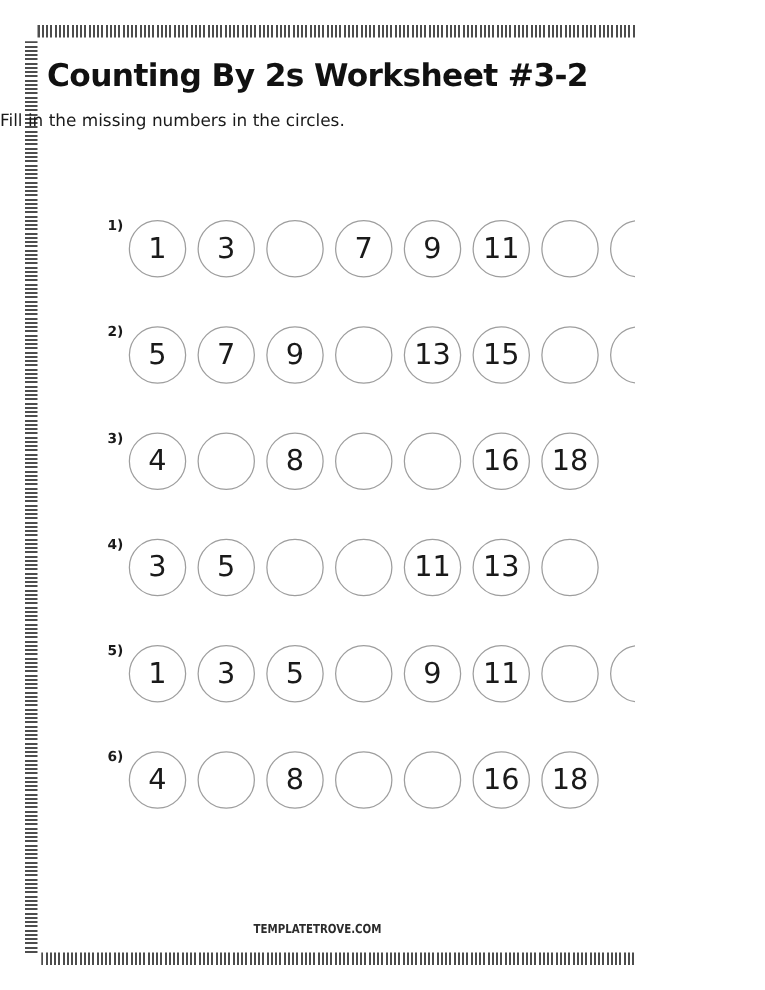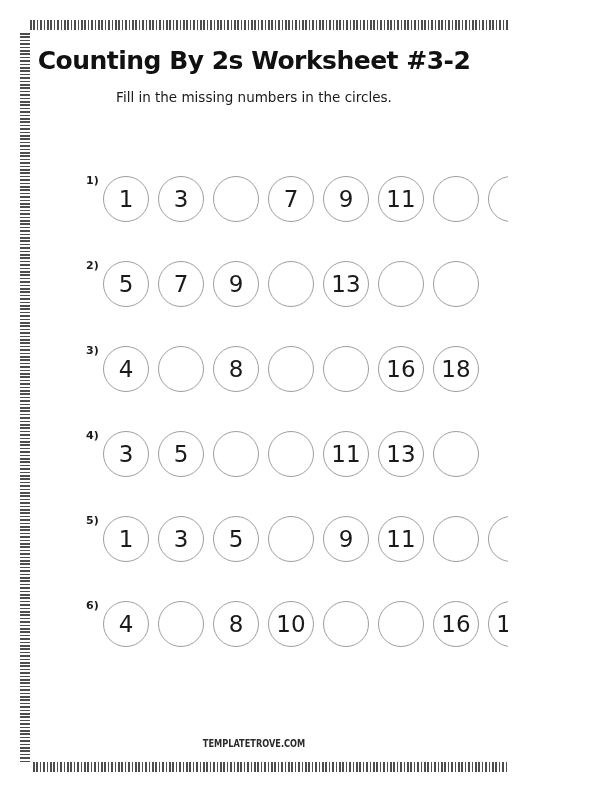--- a/index.html
+++ b/index.html
@@ -40,21 +40,20 @@
     font-size: 25px;
     font-weight: bold;
     letter-spacing: -0.5px;
     color: #111111;
   }
   .subtitle {
     position: absolute;
     top: 89px;
     left: 0;
     width: 100%;
-    text-align: center;
     font-size: 13.5px;
     color: #1a1a1a;
   }
 
   
   .rows {
     position: absolute;
     top: 174px;
     left: 86px;
   }
@@ -129,20 +128,21 @@
         <div class="circle"></div>
         <div class="circle"></div>
       </div>
       <div class="number-row">
         <span class="row-label">2)</span>
         <div class="circle">5</div>
         <div class="circle">7</div>
         <div class="circle">9</div>
         <div class="circle"></div>
         <div class="circle">13</div>
+        <div class="circle">15</div>
         <div class="circle"></div>
         <div class="circle"></div>
       </div>
       <div class="number-row">
         <span class="row-label">3)</span>
         <div class="circle">4</div>
         <div class="circle"></div>
         <div class="circle">8</div>
         <div class="circle"></div>
         <div class="circle"></div>
@@ -168,21 +168,20 @@
         <div class="circle">9</div>
         <div class="circle">11</div>
         <div class="circle"></div>
         <div class="circle"></div>
       </div>
       <div class="number-row">
         <span class="row-label">6)</span>
         <div class="circle">4</div>
         <div class="circle"></div>
         <div class="circle">8</div>
-        <div class="circle">10</div>
         <div class="circle"></div>
         <div class="circle"></div>
         <div class="circle">16</div>
         <div class="circle">18</div>
       </div>
     </div>
 
   <div class="footer">TEMPLATETROVE.COM</div>
 
 </div>

